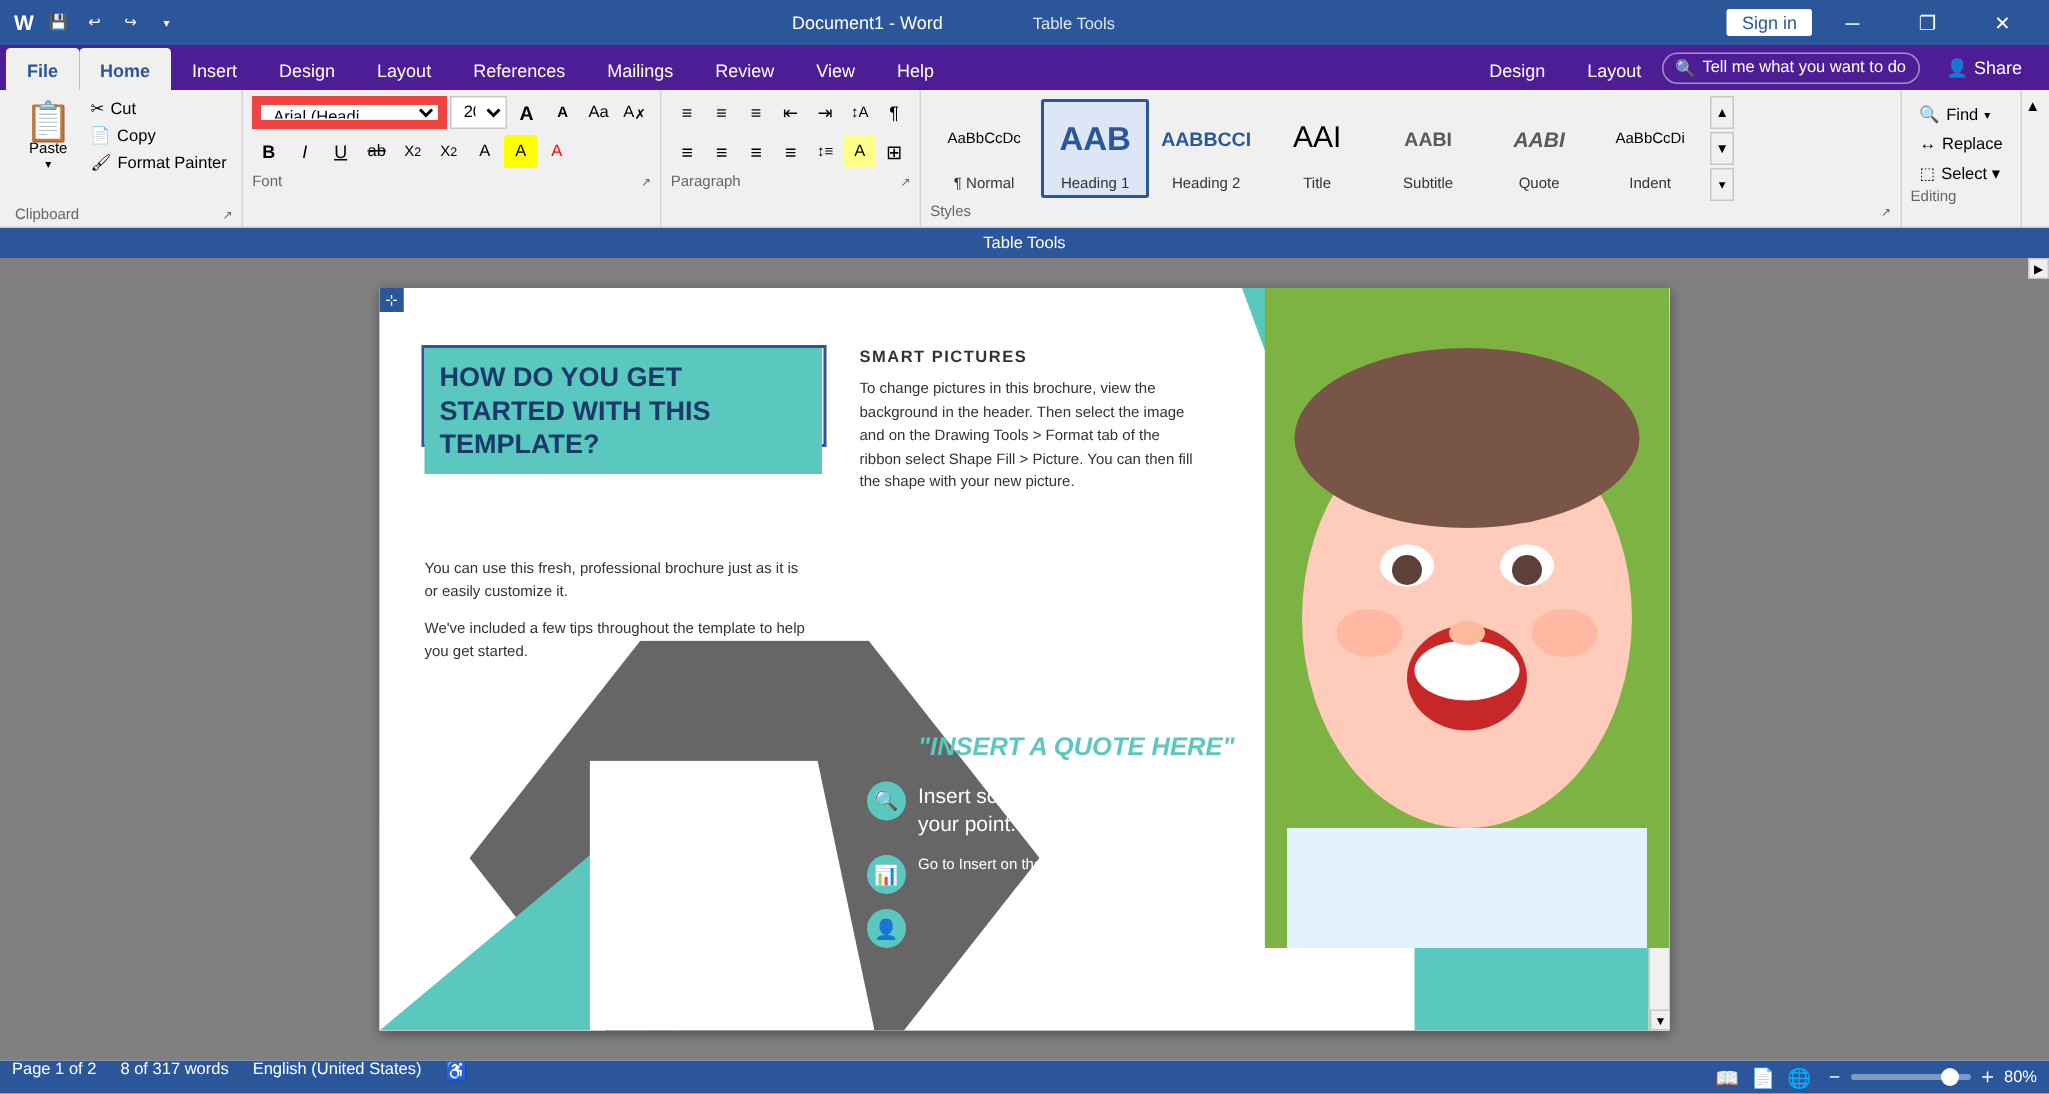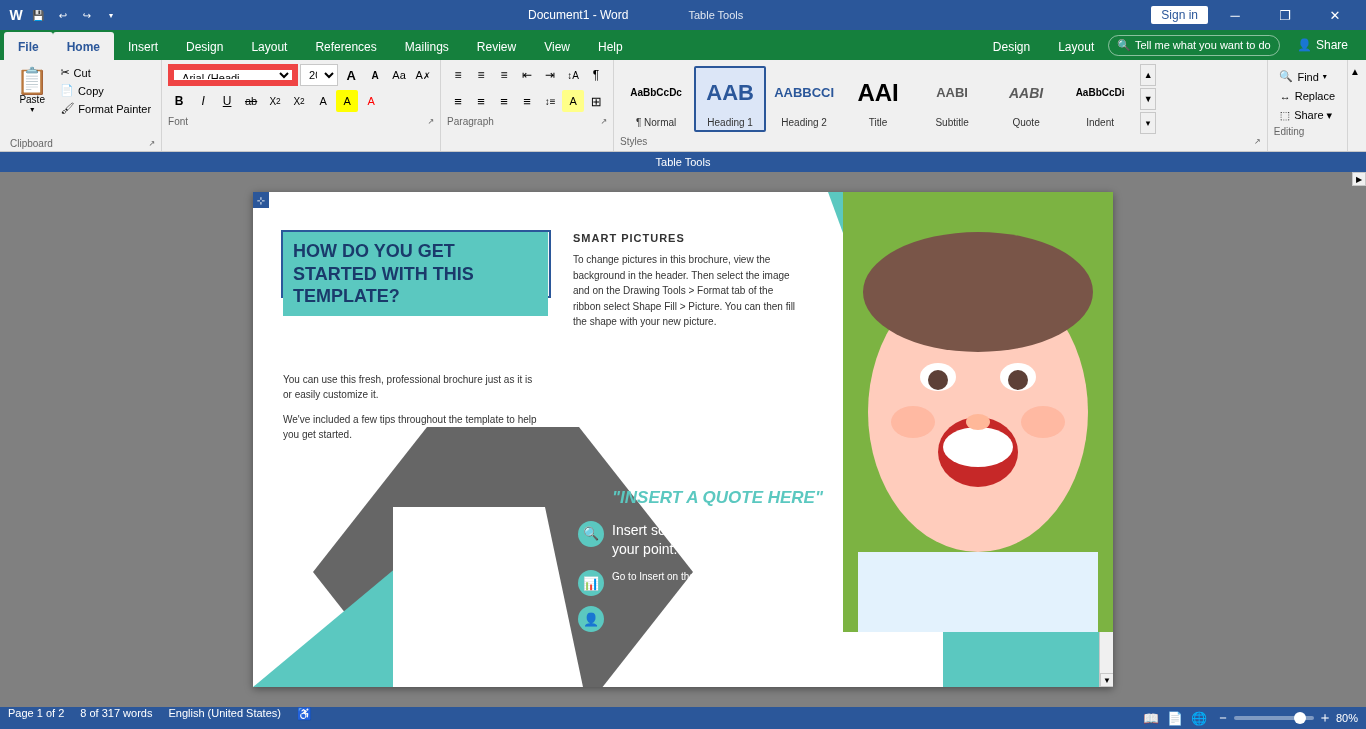--- a/index.html
+++ b/index.html
@@ -18,21 +18,21 @@
     .title-bar-left { display: flex; align-items: center; gap: 6px; }
     .title-bar-center { flex: 1; text-align: center; font-size: 12px; }
     .title-bar-right { display: flex; align-items: center; gap: 4px; }
     .tb-icon { width: 16px; height: 16px; display: inline-flex; align-items: center; justify-content: center; font-size: 11px; cursor: pointer; }
     .title-btn { width: 46px; height: 30px; display: inline-flex; align-items: center; justify-content: center; cursor: pointer; font-size: 13px; }
     .qs-icon { width: 18px; height: 18px; display: inline-flex; align-items: center; justify-content: center; cursor: pointer; border-radius: 2px; font-size: 10px; }
     .sign-in-btn { background: white; color: #2b579a; padding: 2px 10px; border-radius: 2px; font-size: 12px; cursor: pointer; }
 
     
     .ribbon-tabs {
-      background: #15803d;
+      background: #4c1d95;
       height: 30px;
       display: flex;
       align-items: flex-end;
       padding-left: 4px;
     }
     .ribbon-tab {
       padding: 6px 14px 5px;
       color: white;
       font-size: 12px;
       cursor: pointer;
@@ -149,21 +149,21 @@
       align-items: center;
       justify-content: center;
       width: 72px;
       height: 66px;
       cursor: pointer;
       border-radius: 2px;
       padding: 2px;
       border: 1px solid transparent;
     }
     .style-item.active { border: 2px solid #2b579a; background: #dce6f7; }
-    .style-preview { font-size: 11px; padding: 2px 4px; margin-bottom: 2px; height: 44px; display: flex; align-items: center; justify-content: center; width: 100%; font-weight: bold; }
+    .style-preview { font-size: 11px; padding: 2px 4px; margin-bottom: 2px; height: 44px; display: flex; align-items: center; justify-content: center; width: 100%; }
     .style-label { font-size: 10px; color: #333; }
     .styles-scroll-btn { width: 16px; height: 22px; background: #f0f0f0; border: 1px solid #c8c8c8; cursor: pointer; display: flex; align-items: center; justify-content: center; font-size: 9px; }
     .editing-btn {
       display: flex;
       align-items: center;
       gap: 4px;
       padding: 2px 6px;
       cursor: pointer;
       border-radius: 2px;
       font-size: 11px;
@@ -434,21 +434,21 @@
         <div class="style-preview" style="font-size:22px;font-weight:bold;color:#2b579a;line-height:1;">AAB</div>
         <div class="style-label">Heading 1</div>
       </div>
 
       <div class="style-item">
         <div class="style-preview" style="font-size:13px;font-weight:bold;color:#2b579a;">AABBCCI</div>
         <div class="style-label">Heading 2</div>
       </div>
 
       <div class="style-item">
-        <div class="style-preview" style="font-size:24px;font-weight:bold;text-align:right;">AAI</div>
+        <div class="style-preview" style="font-size:20px;font-weight:normal;text-align:right;">AAI</div>
         <div class="style-label">Title</div>
       </div>
 
       <div class="style-item">
         <div class="style-preview" style="font-size:13px;color:#5a5a5a;font-weight:bold;">AABI</div>
         <div class="style-label">Subtitle</div>
       </div>
 
       <div class="style-item">
         <div class="style-preview" style="font-size:14px;font-style:italic;color:#5a5a5a;font-weight:bold;">AABI</div>
@@ -478,21 +478,21 @@
         <span>🔍</span>
         <span>Find</span>
         <span style="font-size:8px;">▾</span>
       </div>
       <div class="editing-btn">
         <span>↔</span>
         <span>Replace</span>
       </div>
       <div class="editing-btn">
         <span>⬚</span>
-        <span>Share ▾</span>
+        <span>Select ▾</span>
       </div>
     </div>
     <div class="ribbon-group-label">
       <span>Editing</span>
     </div>
   </div>
 
   <div style="display:flex;align-items:flex-start;padding-top:4px;">
     <div style="font-size:10px;cursor:pointer;padding:2px;">▲</div>
   </div>

